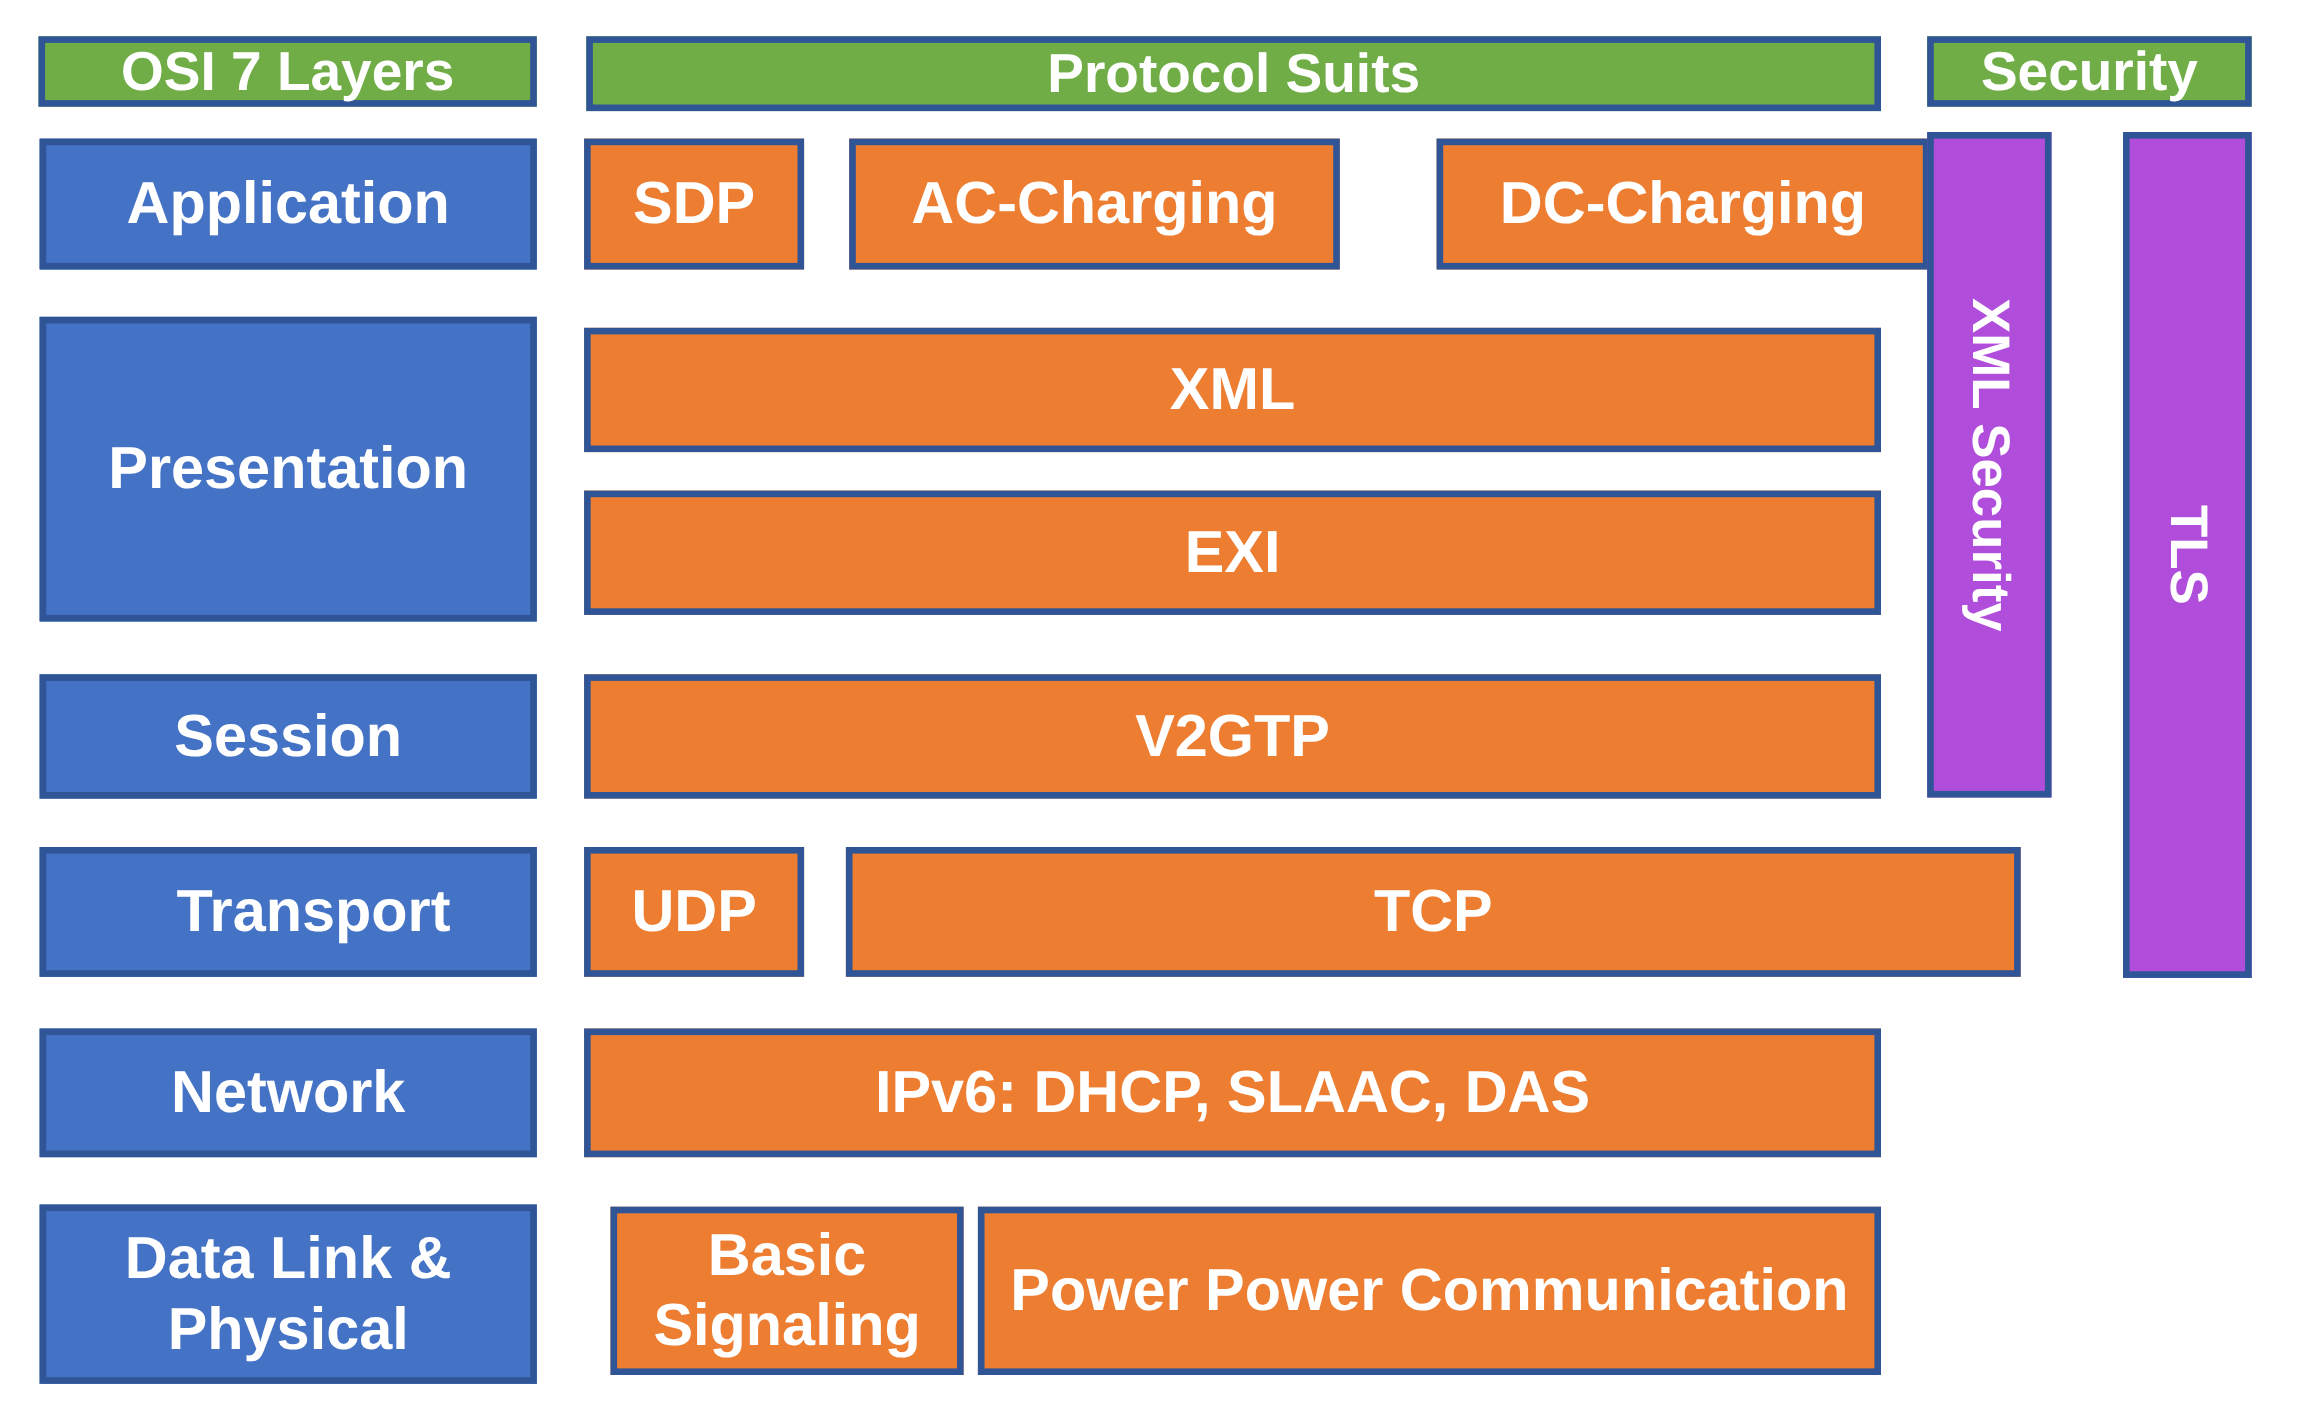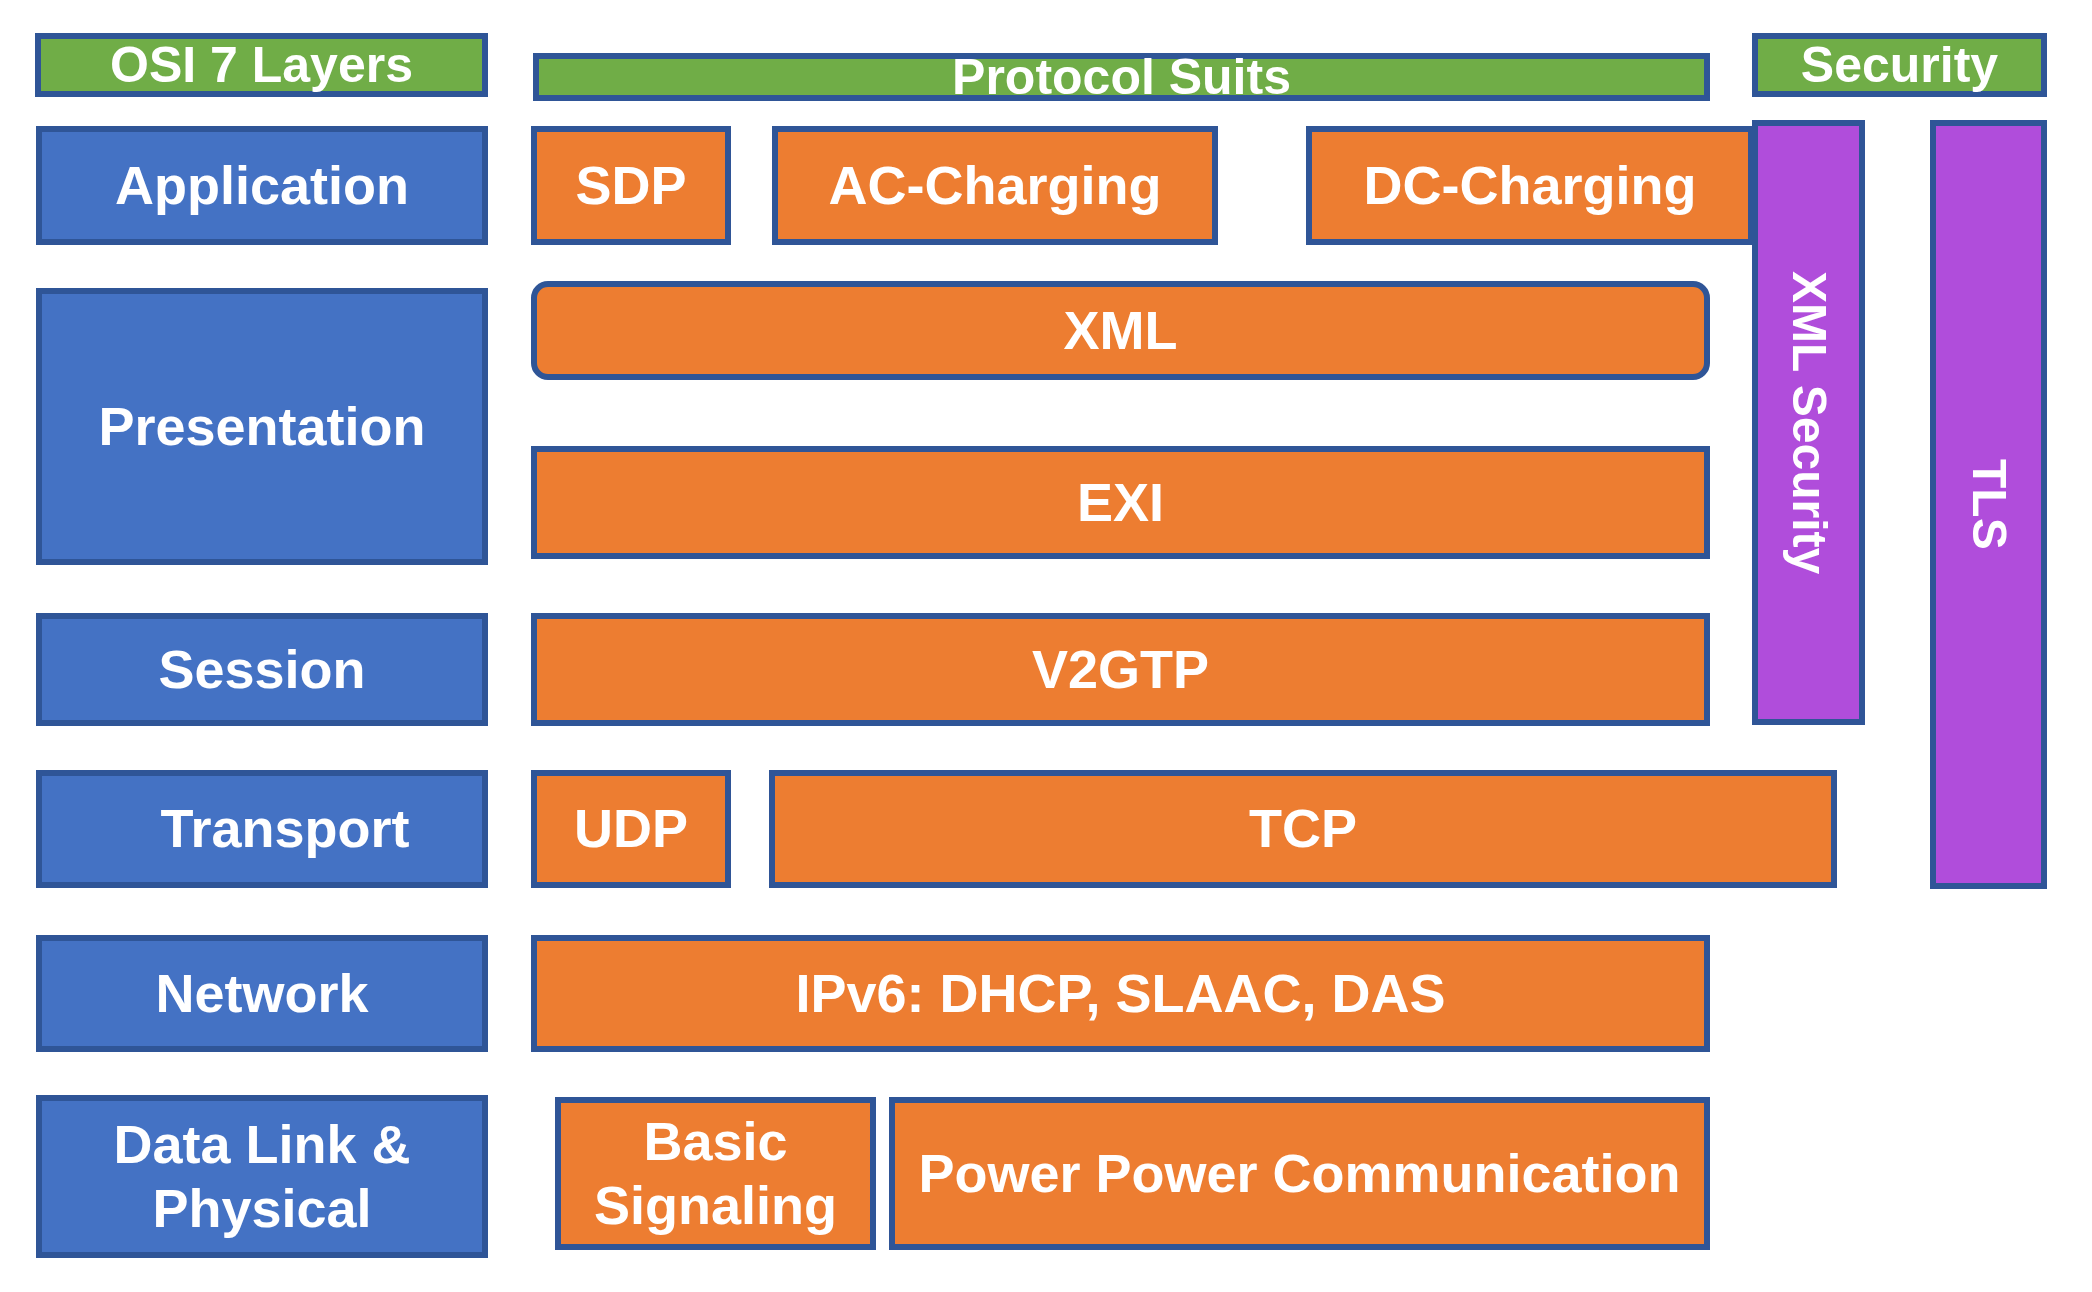--- a/index.html
+++ b/index.html
@@ -27,36 +27,36 @@
   .orange{background:var(--c-orange,#ED7D31);font-size:54px;}
   .purple{
     background:var(--c-purple,#B04DDB);
     font-size:48px;
     writing-mode:vertical-rl;
     text-orientation:mixed;
   }
 
   
   #hdr-osi      {left:35px;  top:33px; width:453px;  height:64px;}
-  #hdr-proto    {left:533px; top:33px; width:1177px; height:48px;margin-top:20px;}
+  #hdr-proto    {left:533px; top:33px; width:1177px; height:68px;}
   #hdr-sec      {left:1752px;top:33px; width:295px;  height:64px;}
 
   
   #osi-app      {left:36px;top:126px; width:452px;height:119px;}
   #osi-pres     {left:36px;top:288px; width:452px;height:277px;}
   #osi-sess     {left:36px;top:613px; width:452px;height:113px;}
   #osi-trans    {left:36px;top:770px; width:452px;height:118px;padding-left:46px;}
   #osi-net      {left:36px;top:935px; width:452px;height:117px;}
   #osi-dl       {left:36px;top:1095px;width:452px;height:163px;padding:0 30px;}
 
   
   #p-sdp        {left:531px; top:126px; width:200px; height:119px;}
   #p-ac         {left:772px; top:126px; width:446px; height:119px;}
   #p-dc         {left:1262px;top:126px; width:448px; height:119px;margin-left:44px;}
-  #p-xml        {left:531px; top:281px; width:1179px;height:99px;border-radius:17px;}
+  #p-xml        {left:531px; top:298px; width:1179px;height:113px;}
   #p-exi        {left:531px; top:446px; width:1179px;height:113px;}
   #p-v2gtp      {left:531px; top:613px; width:1179px;height:113px;}
   #p-udp        {left:531px; top:770px; width:200px; height:118px;}
   #p-tcp        {left:769px; top:770px; width:1068px; height:118px;}
   #p-ipv6       {left:531px; top:935px; width:1179px;height:117px;}
   #p-basic      {left:531px; top:1097px;width:321px; height:153px;padding:0 20px;margin-left:24px;}
   #p-plc        {left:889px; top:1097px;width:821px; height:153px;}
 
   
   #s-xmlsec     {left:1752px;top:120px;width:113px;height:605px;}

